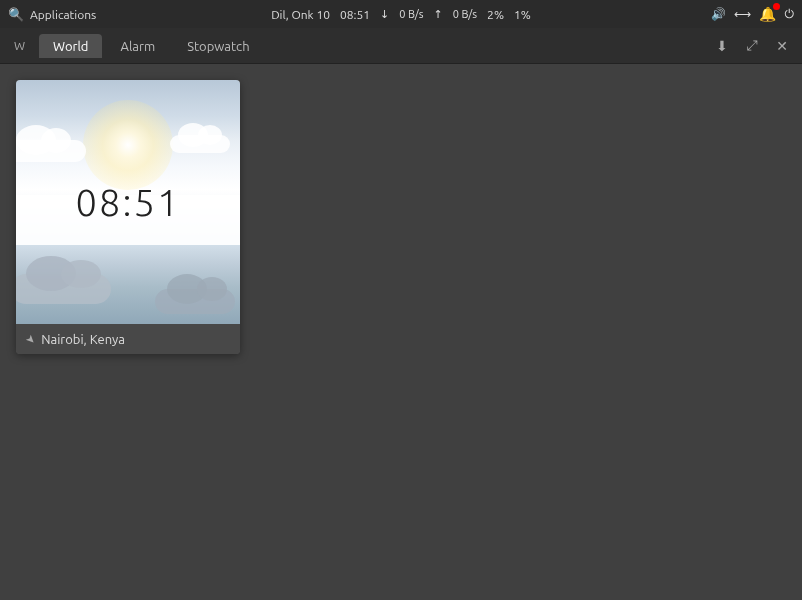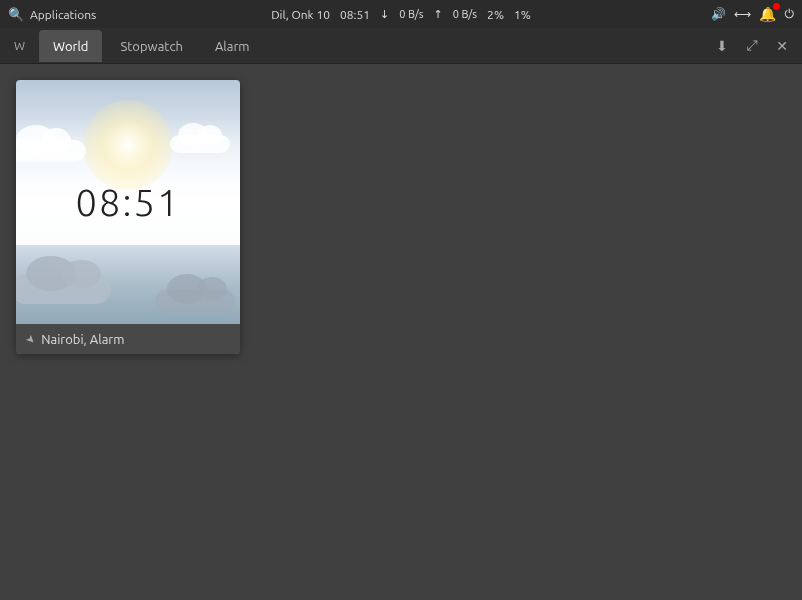--- a/index.html
+++ b/index.html
@@ -95,21 +95,21 @@
       font-size: 12px;
       margin-right: 4px;
       padding: 4px 6px;
     }
     .tab {
       padding: 6px 14px;
       font-size: 13px;
       color: #bbb;
       cursor: pointer;
       border-radius: 4px 4px 0 0;
-      height: 32px;
+      height: 24px;
       display: flex;
       align-items: center;
     }
     .tab.active {
       background: #505050;
       color: #fff;
     }
     .tab-bar-actions {
       margin-left: auto;
       display: flex;
@@ -348,24 +348,24 @@
 </div>
 
 <div class="app-window">
 
   <div class="tab-bar">
     <span class="window-title-short">W</span>
     <div class="tab active">
       <span>World</span>
     </div>
     <div class="tab">
+      <span>Alarm</span>
+    </div>
+    <div class="tab">
       <span>Stopwatch</span>
-    </div>
-    <div class="tab">
-      <span>Alarm</span>
     </div>
     <div class="tab-bar-actions">
       <div class="tab-action-btn">
         <span>⬇</span>
       </div>
       <div class="tab-action-btn">
         <span>⤢</span>
       </div>
       <div class="tab-action-btn">
         <span>✕</span>
@@ -381,17 +381,17 @@
         <div class="sun-glow"></div>
         <div class="cloud cloud-1"></div>
         <div class="cloud cloud-2"></div>
         <div class="white-band"></div>
         <div class="cloud-bottom-1"></div>
         <div class="cloud-bottom-2"></div>
         <div class="clock-time">08:51</div>
       </div>
       <div class="location-row">
         <span class="location-icon">➤</span>
-        <span>Nairobi, Alarm</span>
+        <span>Nairobi, Kenya</span>
       </div>
     </div>
   </div>
 </div>
 
 </body></html>

